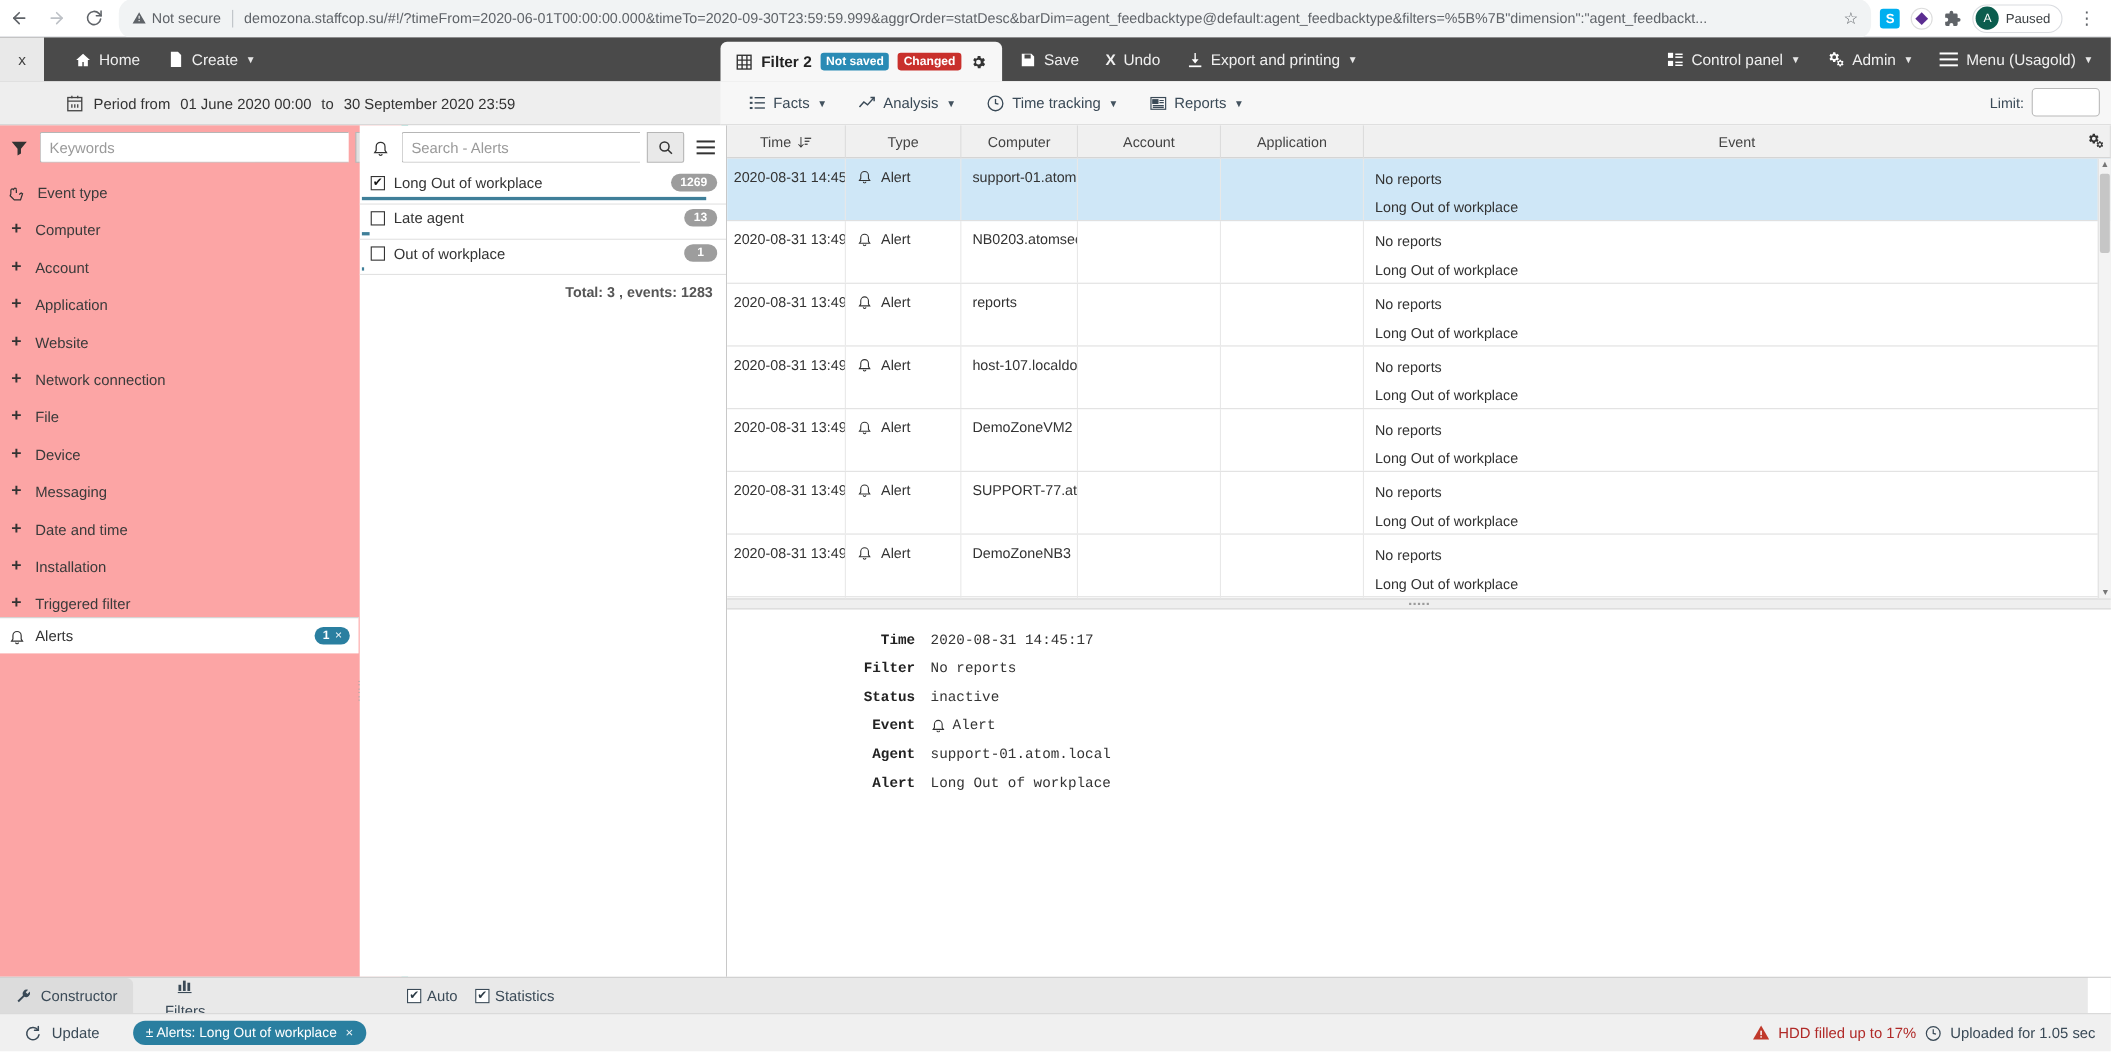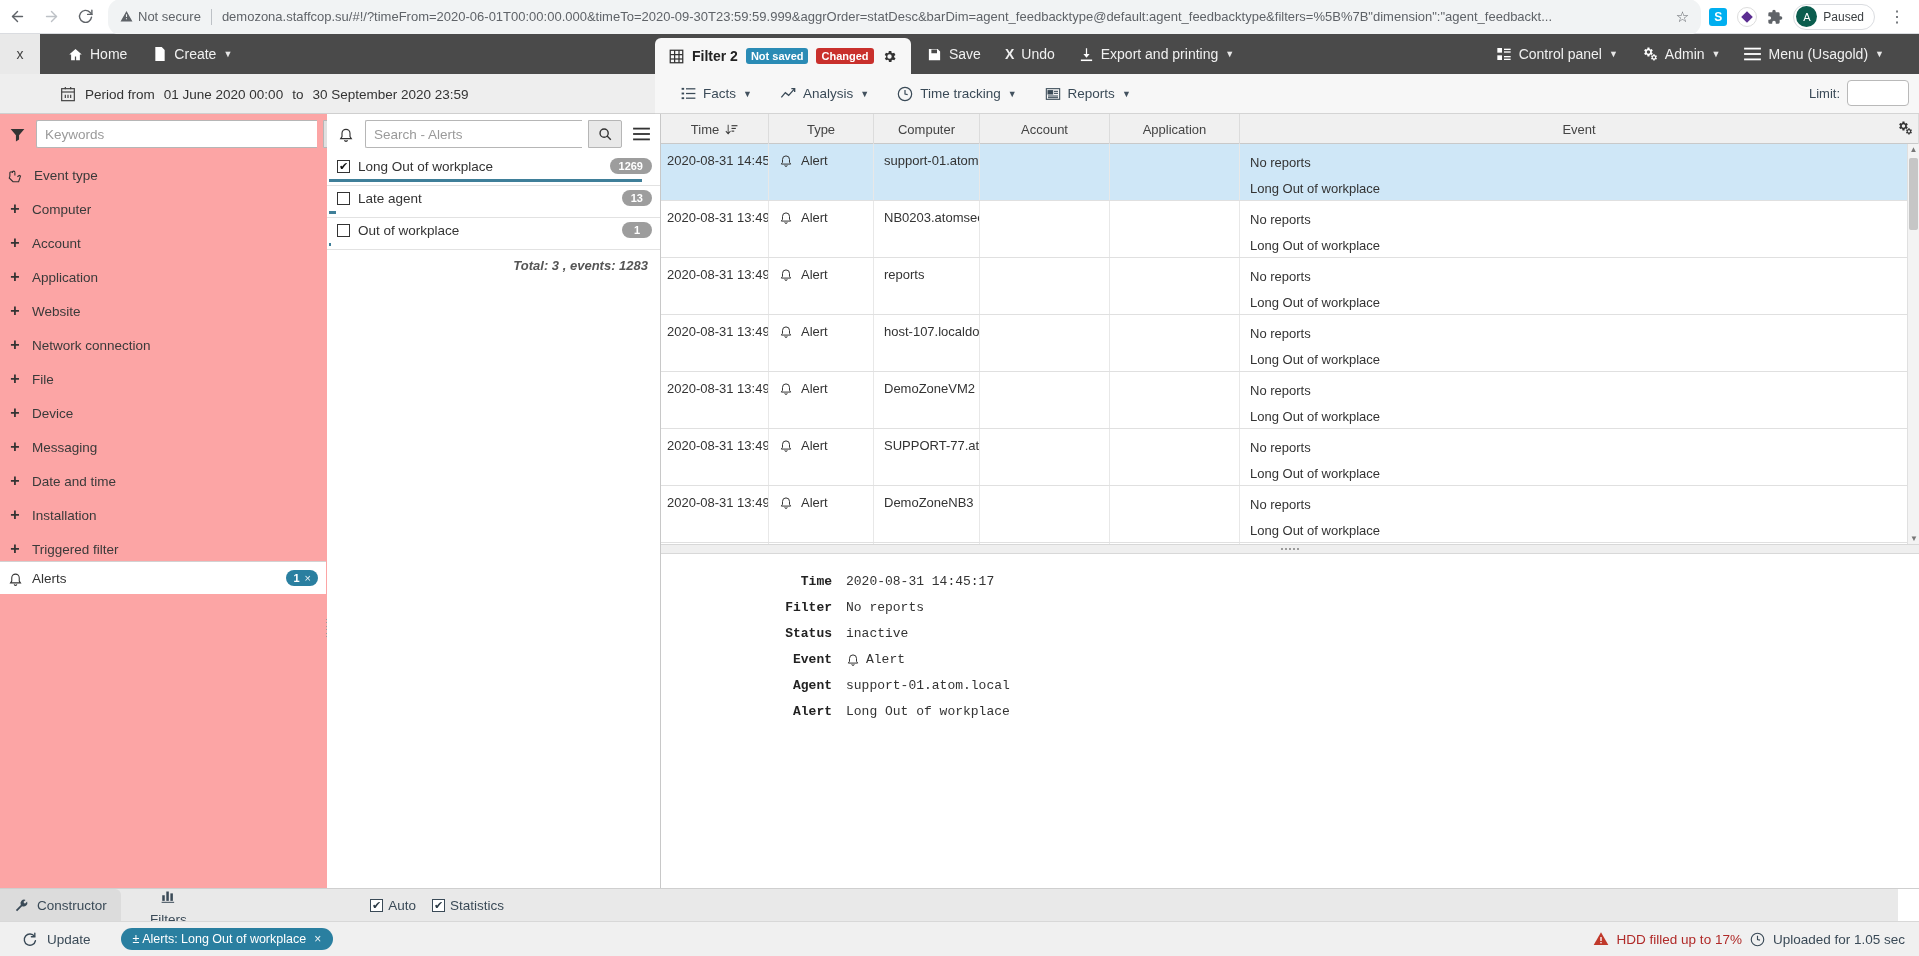--- a/index.html
+++ b/index.html
@@ -95,21 +95,21 @@
   .badge-red {
     background:#c9302c; color:#fff; font-size:11px; font-weight:bold;
     padding:2px 5px; border-radius:3px;
   }
   .gear-dark { color:#333; font-size:14px; }
 
   .topbar-mid {
     position:absolute; left:915px; top:0; height:40px; display:flex; align-items:center;
   }
   .topbar-right {
-    position:absolute; right:23px; top:0; height:40px; display:flex; align-items:center;
+    position:absolute; right:4px; top:0; height:40px; display:flex; align-items:center;
   }
 
   
   .app-secondbar {
     position:absolute; top:74px; left:0; width:1919px; height:40px;
     background:#eeeeee; border-bottom:1px solid #cfcfcf;
   }
   .period {
     position:absolute; left:60px; top:0; height:40px; display:flex; align-items:center; gap:9px;
     font-size:13.5px; color:#333;
@@ -201,21 +201,21 @@
   }
   .ap-item .cb.checked::after{content:"✔";font-size:11px;color:#111;line-height:1;}
   .ap-item .nm { flex:1 1 auto; font-size:13.5px; color:#333; }
   .ap-item .cnt {
     background:#9d9d9d;color:#fff;border-radius:9px;font-size:11px;font-weight:bold;
     padding:2px 9px; min-width:30px; text-align:center;
   }
   .ap-bar { height:3px; background:#3f7f99; margin:1px 0 3px 2px; }
   .ap-sep { height:1px; background:#e2e2e2; margin: 0 0 0 0; }
   .ap-total {
-    text-align:right; font-size:13px; font-weight:bold; color:#555; padding: 8px 12px 0 0; font-style: italic;
+    text-align:right; font-size:13px; font-weight:bold; color:#555; padding: 8px 12px 0 0;
   }
 
   
   .main {
     position:absolute; left:661px; top:114px; width:1258px; height:774px; background:#fff;
   }
   .grid-head {
     display:flex; height:30px; background:#f0f0f0; border-bottom:1px solid #c9c9c9;
     position:relative;
   }

